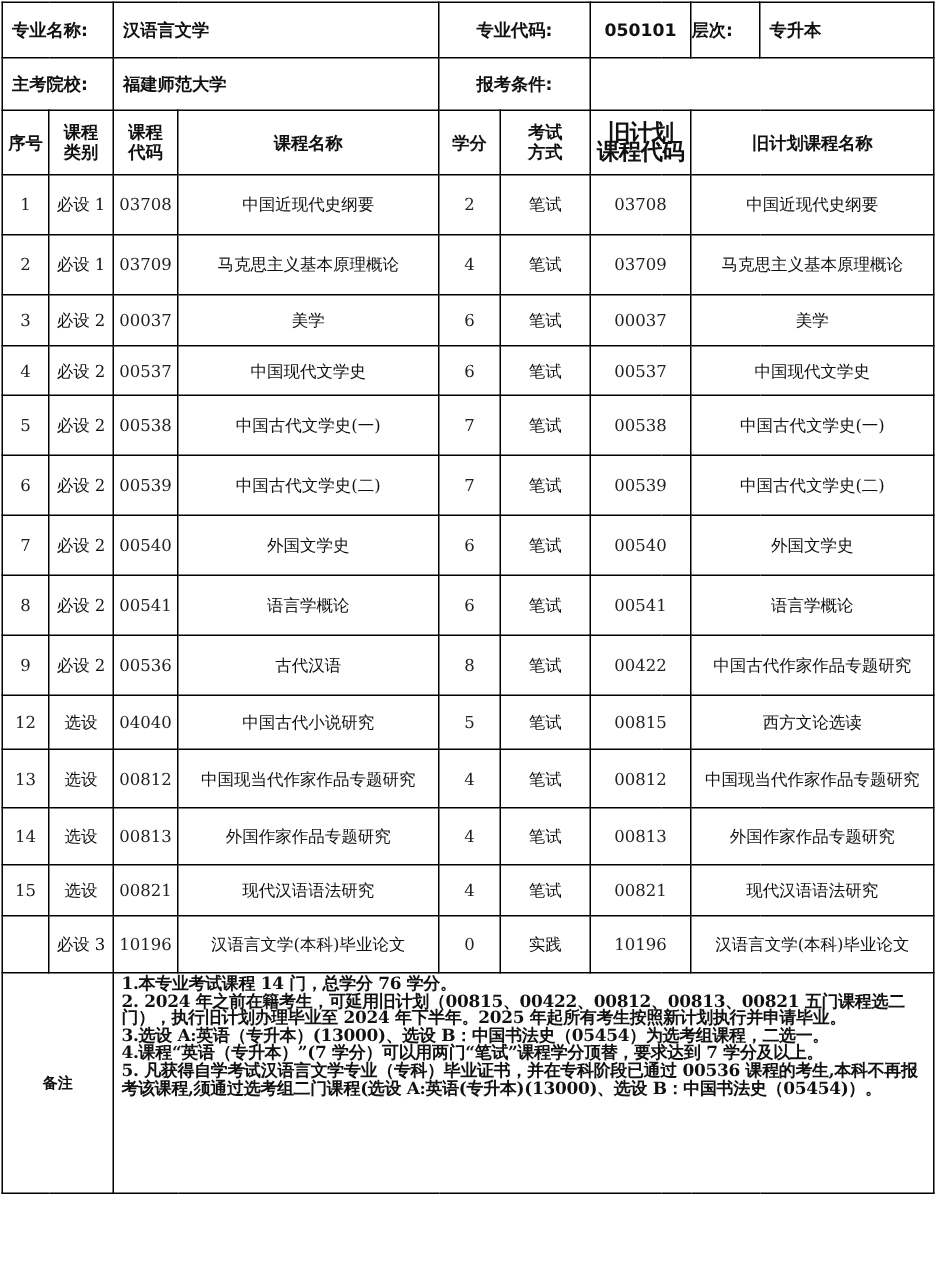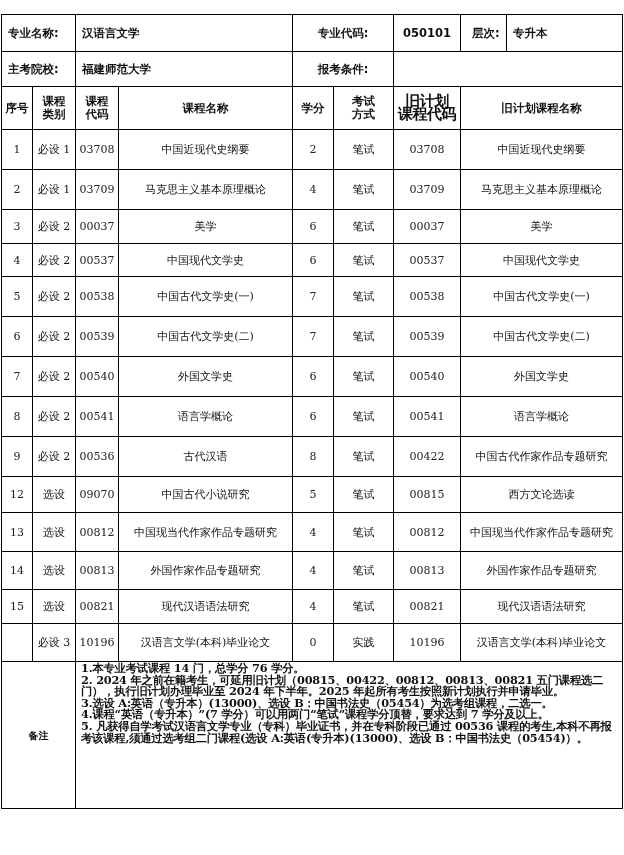--- a/index.html
+++ b/index.html
@@ -1,18 +1,18 @@
 <!DOCTYPE html>
 <html><head>
 <meta charset="utf-8">
 <style>
   html, body { margin: 0; padding: 0; background: #ffffff; }
   body { width: 624px; height: 855px; position: relative; overflow: hidden;
          font-family: "DejaVu Serif", "Liberation Serif", serif; color: #111; }
-  table { border-collapse: collapse; position: absolute; left: 1px; top: 14px; table-layout: fixed; width: 621px; }
+  table { border-collapse: collapse; position: absolute; left: 1px; top: 1px; table-layout: fixed; width: 621px; }
   td { border: 1.3px solid #000; padding: 0; text-align: center; vertical-align: middle; font-size: 11px; line-height: 13px; overflow: hidden; }
   .hdr { font-family: "DejaVu Sans", "Liberation Sans", sans-serif; font-weight: bold; font-size: 11.5px; }
   .lbl { text-align: left; padding-left: 6px; }
   .val { text-align: left; padding-left: 6px; }
   .num { font-size: 11px; color: #222; }
   .notes-label { font-family: "DejaVu Sans", "Liberation Sans", sans-serif; font-weight: bold; font-size: 10px; }
   .notes-text { text-align: left; vertical-align: top; padding: 1px 6px 1px 5px; font-size: 11.3px; line-height: 11.6px; font-weight: bold; font-family: "DejaVu Serif", "Liberation Serif", serif; letter-spacing: -0.2px; margin-top: 11px; }
   .notes-text p { margin: 0; }
   .hr1 td { height: 36px; }
   .hr2 td { height: 34px; }
@@ -34,21 +34,21 @@
     <col style="width:46px">
       <col style="width:116px">
   </colgroup>
 
   <tbody>
       <tr class="hr1">
     <td colspan="2" class="hdr lbl">专业名称:</td>
     <td colspan="2" class="hdr val">汉语言文学</td>
     <td colspan="2" class="hdr">专业代码:</td>
     <td colspan="2" class="hdr">050101</td>
-    <td class="hdr" style="text-align:left;padding-left:11px">层次:</td>
+    <td class="hdr" style="text-align:left;padding-left:0">层次:</td>
     <td class="hdr val">专升本</td>
   </tr>
 
   <tr class="hr2">
     <td colspan="2" class="hdr lbl">主考院校:</td>
     <td colspan="2" class="hdr val">福建师范大学</td>
     <td colspan="2" class="hdr">报考条件:</td>
     <td colspan="4" class="hdr"></td>
   </tr>
 
@@ -149,21 +149,21 @@
     <td class="num">00536</td>
     <td>古代汉语</td>
     <td class="num">8</td>
     <td>笔试</td>
     <td colspan="2" class="num">00422</td>
     <td colspan="2">中国古代作家作品专题研究</td>
   </tr>
   <tr style="height:36px">
     <td class="num">12</td>
     <td>选设</td>
-    <td class="num">09070</td>
+    <td class="num">04040</td>
     <td>中国古代小说研究</td>
     <td class="num">5</td>
     <td>笔试</td>
     <td colspan="2" class="num">00815</td>
     <td colspan="2">西方文论选读</td>
   </tr>
   <tr style="height:39px">
     <td class="num">13</td>
     <td>选设</td>
     <td class="num">00812</td>

